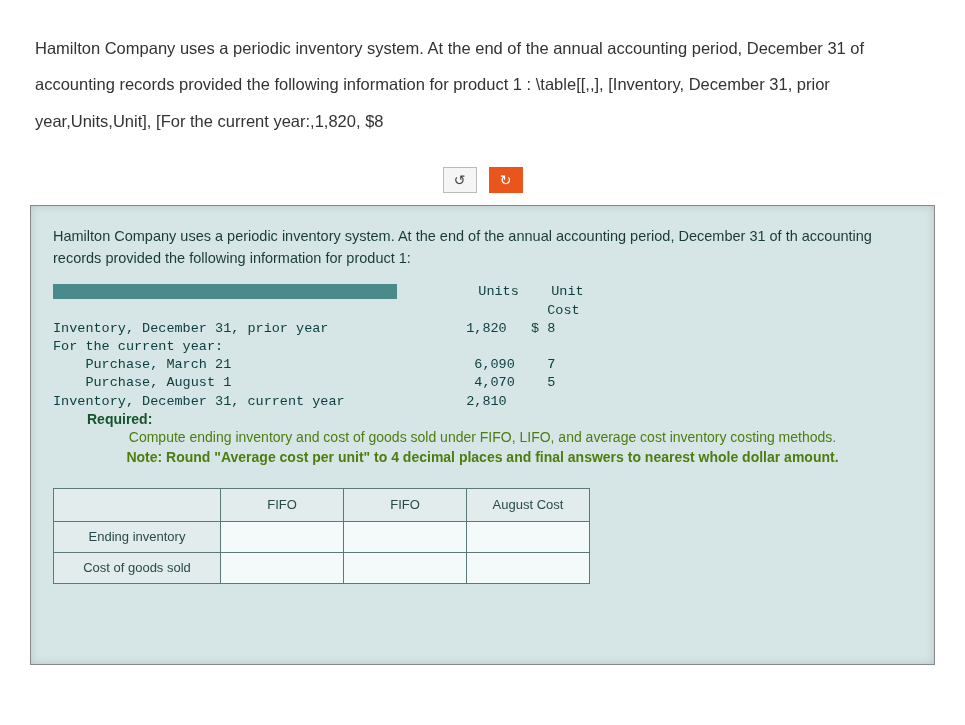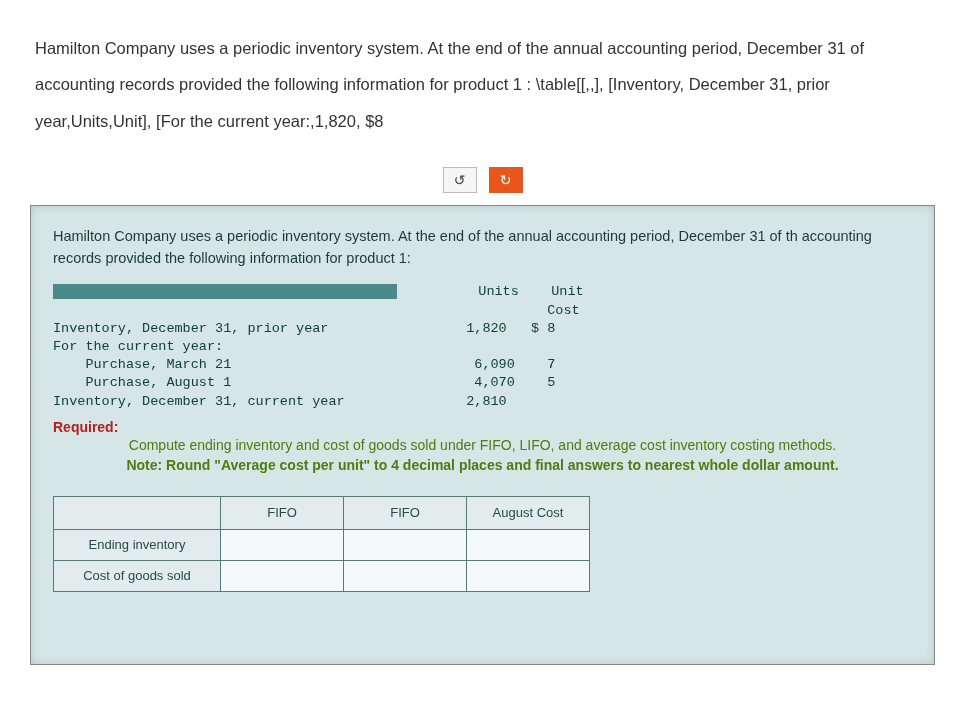--- a/index.html
+++ b/index.html
@@ -56,31 +56,31 @@
     line-height: 1.5;
     color: #1a3a3a;
     margin-bottom: 14px;
   }
   .data-block {
     font-family: "Courier New", monospace;
     font-size: 13.5px;
     line-height: 1.35;
     color: #0e4040;
     white-space: pre;
-    margin-bottom: 8px;
   }
   .data-block .hl {
     background: #4a8a8a;
     color: #fff;
     padding: 0 2px;
   }
   .required {
     font-weight: bold;
     font-size: 14px;
-    color: #b91c1c;
+    color: #14532d;
+    margin-left: 34px;
   }
   .instruct {
     font-size: 14px;
     color: #4d7c0f;
     line-height: 1.45;
     margin-bottom: 20px;
     text-align: center;
   }
   .instruct .bold {
     font-weight: bold;

